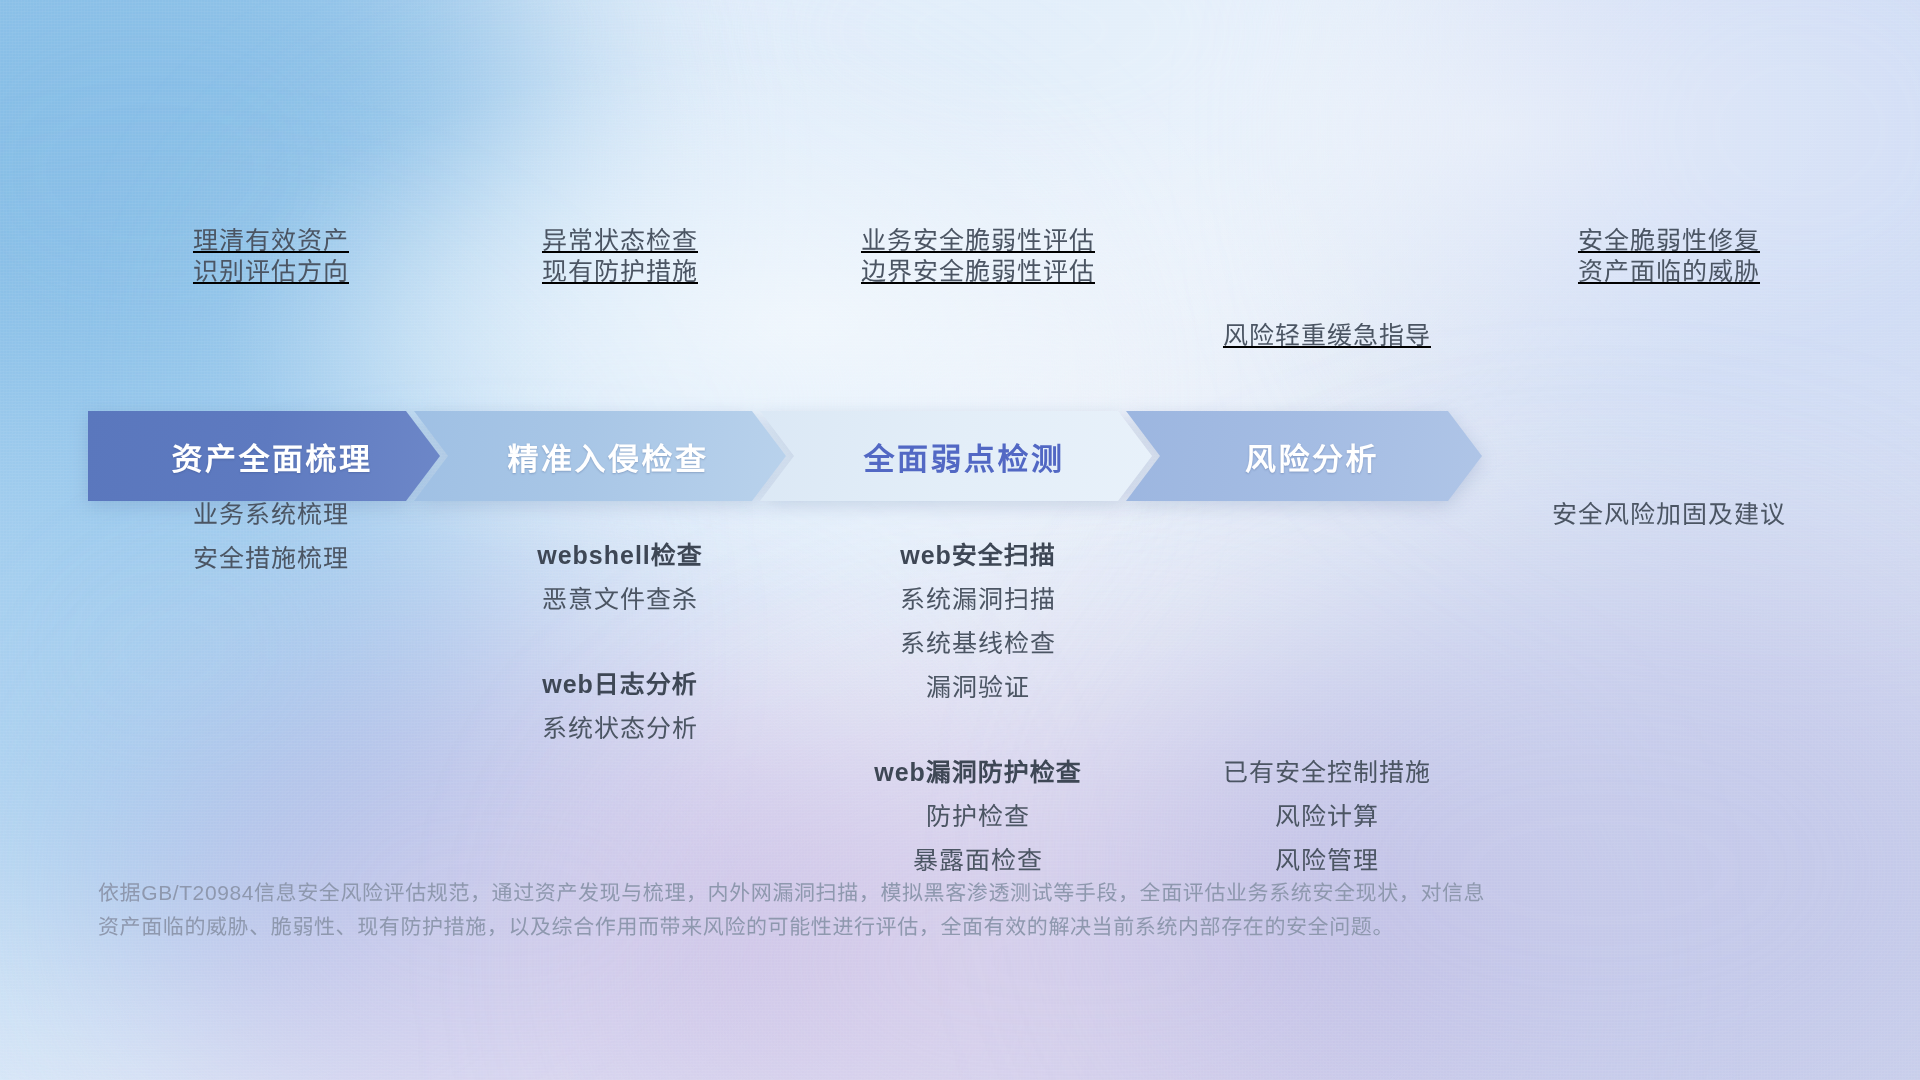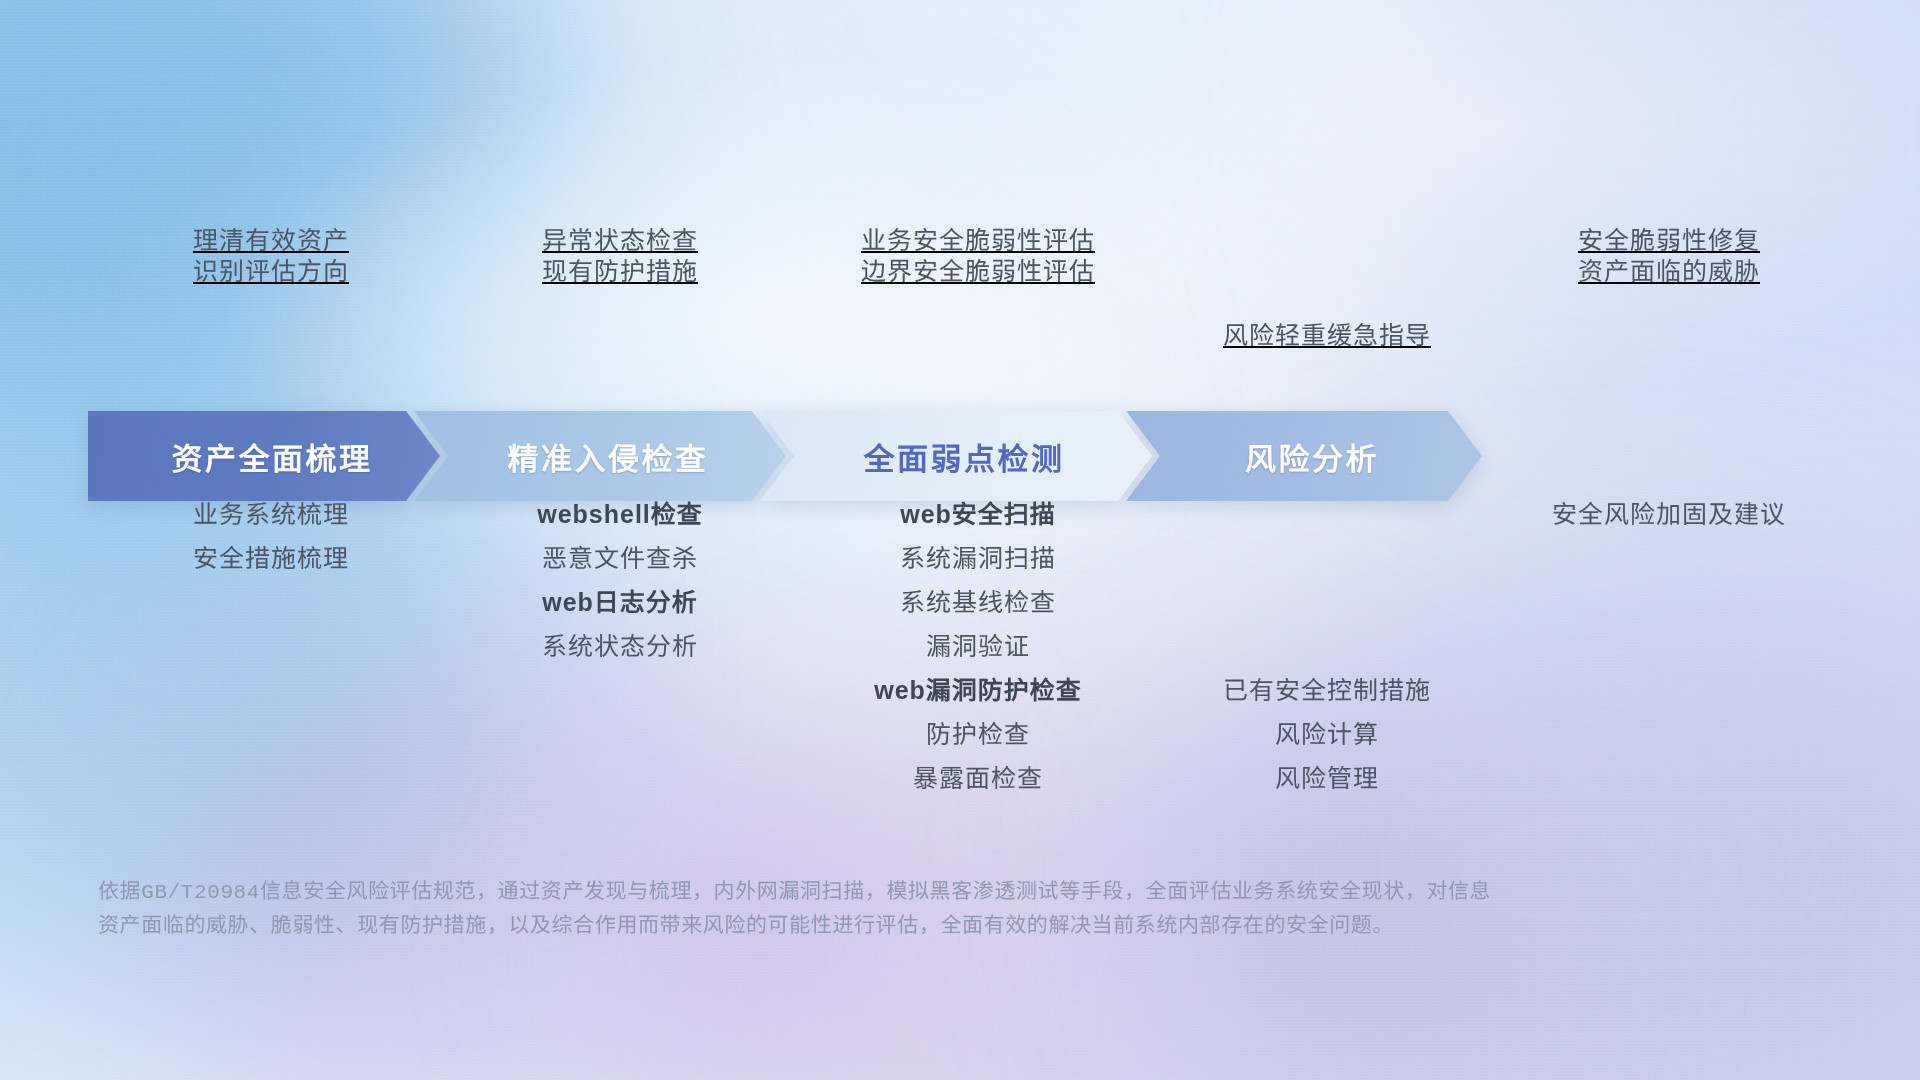--- a/index.html
+++ b/index.html
@@ -139,33 +139,33 @@
     align-items:center;
     gap:19px;
   }
   .bcap-line {
     font-size:25px;
     line-height:1;
     color:#4b5563;
     letter-spacing:1px;
     white-space:nowrap;
   }
-  .bcap-line.em { font-weight:bold; color:#3e4755; }
+  .bcap-line.em { font-weight:bold; color:#3e4755;margin-top:41px; }
 
   
   .footer-note {
     position:absolute;
     left:98px; top:876px;
     width:1530px;
     font-size:21px;
     line-height:34px;
     color:#8e98ae;
     letter-spacing:.6px;
   }
-  .footer-note p { margin:0;font-family:Liberation Mono, monospace; }
+  .footer-note p { margin:0; }
 </style>
 </head>
 <body>
 
 <div class="bg-layer bg-base"></div>
 <div class="bg-layer">
   <div class="bg-blob blob-g"></div>
   <div class="bg-blob blob-f"></div>
   <div class="bg-blob blob-a"></div>
   <div class="bg-blob blob-h"></div>

